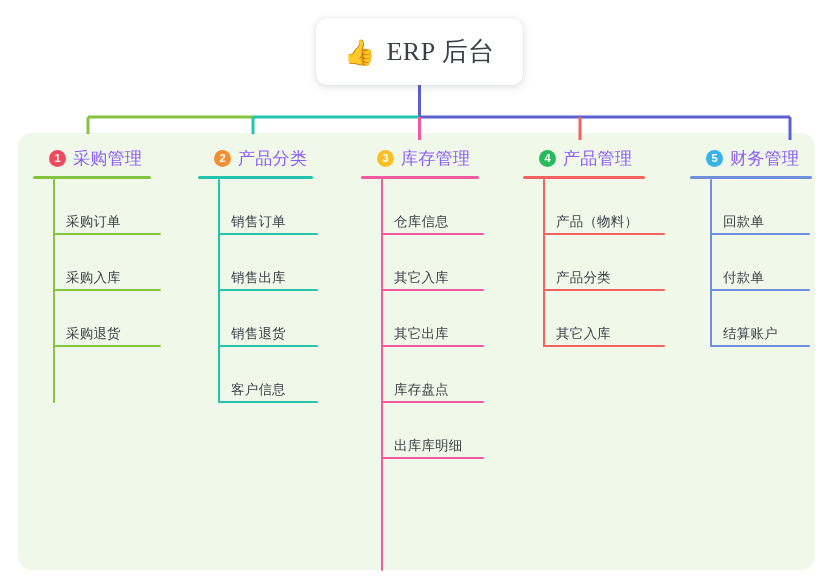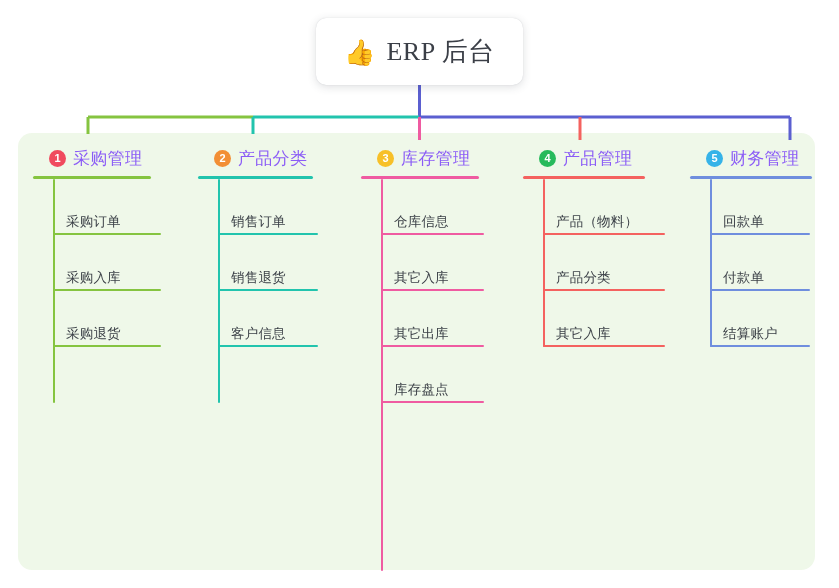--- a/index.html
+++ b/index.html
@@ -201,20 +201,24 @@
           <span class="col-title">产品分类</span>
         </div>
         <div class="col-underline" style="width: 115px; background: rgb(34, 196, 173);"></div>
         <div class="items">
           <div class="spine" style="background: rgb(34, 196, 173); height: 224px;"></div>
           <div class="item">
             <span class="item-label">销售订单</span>
             <div class="item-underline" style="width: 100px; background: rgb(34, 196, 173);"></div>
           </div>
           <div class="item">
+            <span class="item-label">销售出库</span>
+            <div class="item-underline" style="width: 100px; background: rgb(34, 196, 173);"></div>
+          </div>
+          <div class="item">
             <span class="item-label">销售退货</span>
             <div class="item-underline" style="width: 100px; background: rgb(34, 196, 173);"></div>
           </div>
           <div class="item">
             <span class="item-label">客户信息</span>
             <div class="item-underline" style="width: 100px; background: rgb(34, 196, 173);"></div>
           </div>
         </div>
       </div>
       <div class="column" style="left: 361px; width: 148px;">
@@ -234,20 +238,24 @@
             <div class="item-underline" style="width: 103px; background: rgb(239, 91, 161);"></div>
           </div>
           <div class="item">
             <span class="item-label">其它出库</span>
             <div class="item-underline" style="width: 103px; background: rgb(239, 91, 161);"></div>
           </div>
           <div class="item">
             <span class="item-label">库存盘点</span>
             <div class="item-underline" style="width: 103px; background: rgb(239, 91, 161);"></div>
           </div>
+          <div class="item">
+            <span class="item-label">出库库明细</span>
+            <div class="item-underline" style="width: 103px; background: rgb(239, 91, 161);"></div>
+          </div>
         </div>
       </div>
       <div class="column" style="left: 523px; width: 152px;">
         <div class="col-head">
           <span class="badge" style="background: rgb(39, 186, 92);">4</span>
           <span class="col-title">产品管理</span>
         </div>
         <div class="col-underline" style="width: 122px; background: rgb(244, 98, 95);"></div>
         <div class="items">
           <div class="spine" style="background: rgb(244, 98, 95); height: 168px;"></div>

